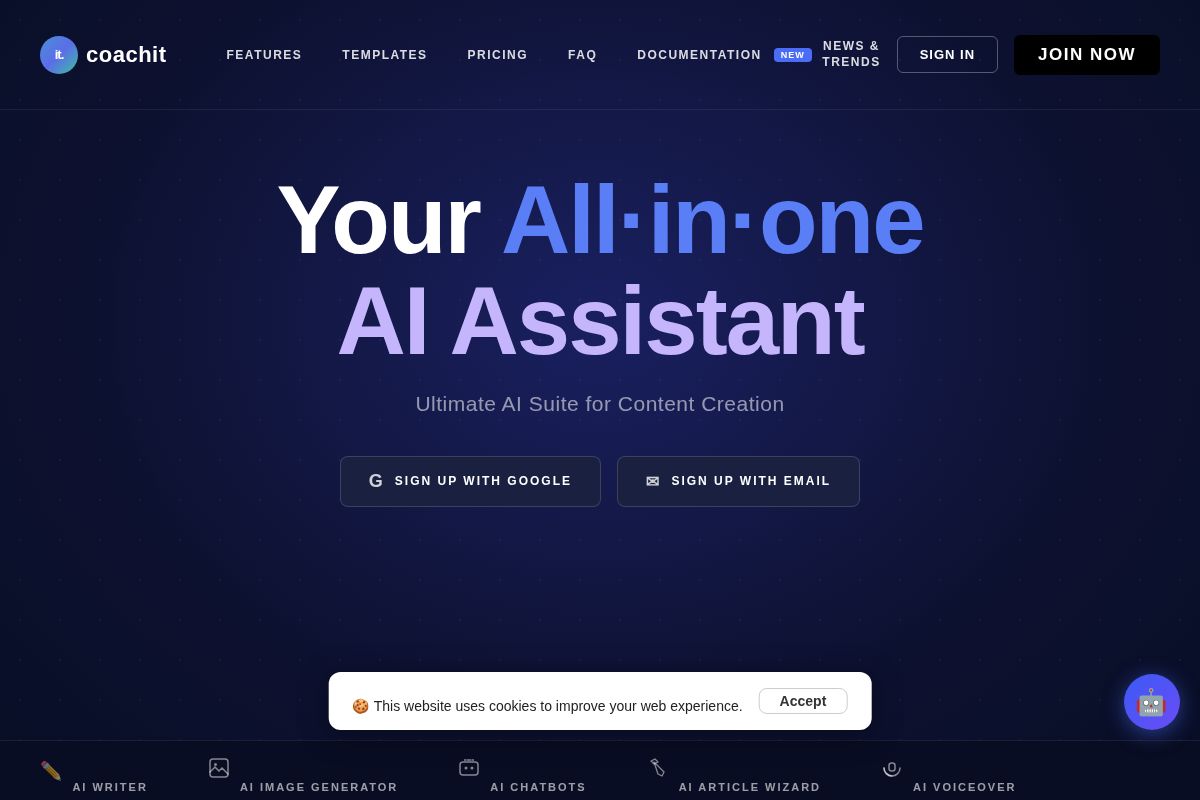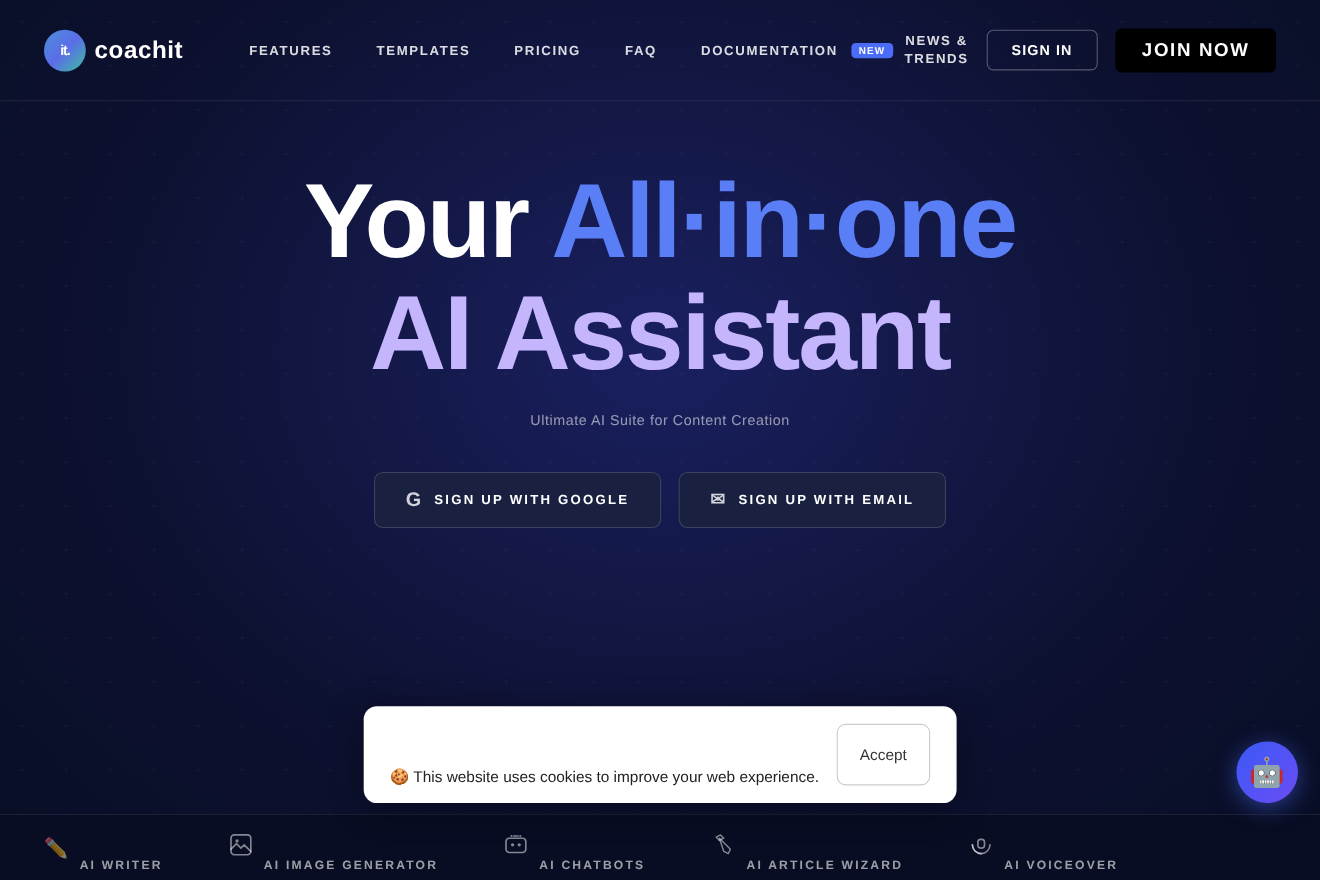--- a/index.html
+++ b/index.html
@@ -31,21 +31,21 @@
       z-index: 0;
       opacity: 0.3;
     }
 
     nav {
       position: relative;
       z-index: 10;
       display: flex;
       align-items: center;
       padding: 0 40px;
-      height: 92px;
+      height: 110px;
       border-bottom: 1px solid rgba(255,255,255,0.07);
     }
 
     .logo-area {
       display: flex;
       align-items: center;
       gap: 8px;
       margin-right: 60px;
     }
 
@@ -190,21 +190,21 @@
 
     .hero-title-line2 {
       font-size: 96px;
       font-weight: 900;
       color: #c4b5fd;
       display: block;
       letter-spacing: -2px;
     }
 
     .hero-subtitle {
-      font-size: 13px;
+      font-size: 21px;
       color: rgba(255,255,255,0.55);
       margin-bottom: 40px;
       letter-spacing: 0.5px;
     }
 
     .hero-buttons {
       display: flex;
       gap: 16px;
       margin-bottom: 40px;
     }
@@ -310,24 +310,24 @@
 
     .cookie-text {
       font-size: 14px;
       color: #222;
     }
 
     .btn-accept {
       background: #fff;
       border: 1.5px solid #ccc;
       color: #333;
-      padding: 19px 20px;
+      padding: 4px 20px;
       border-radius: 8px;
       font-size: 14px;
-      font-weight: 400;
+      font-weight: 700;
       cursor: pointer;
     }
 
     
     .robot-icon {
       position: absolute;
       bottom: 70px;
       right: 20px;
       z-index: 20;
       width: 56px;

